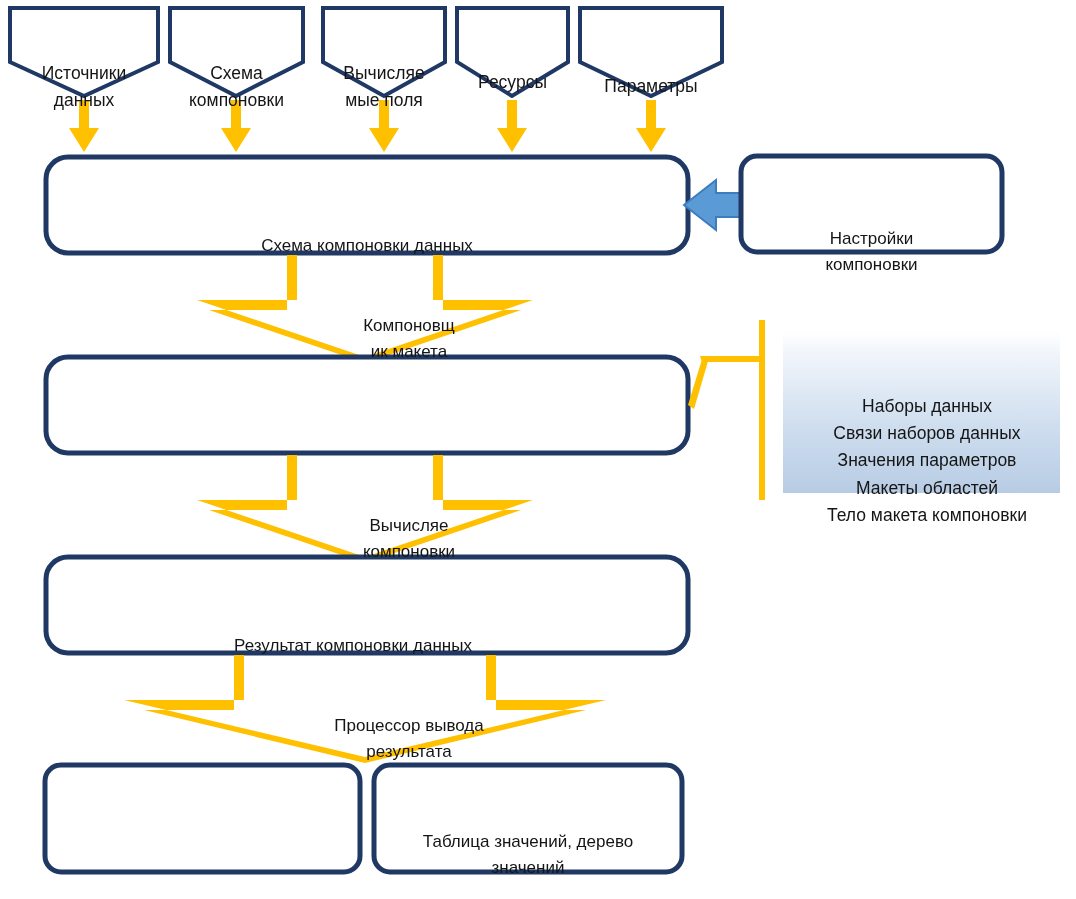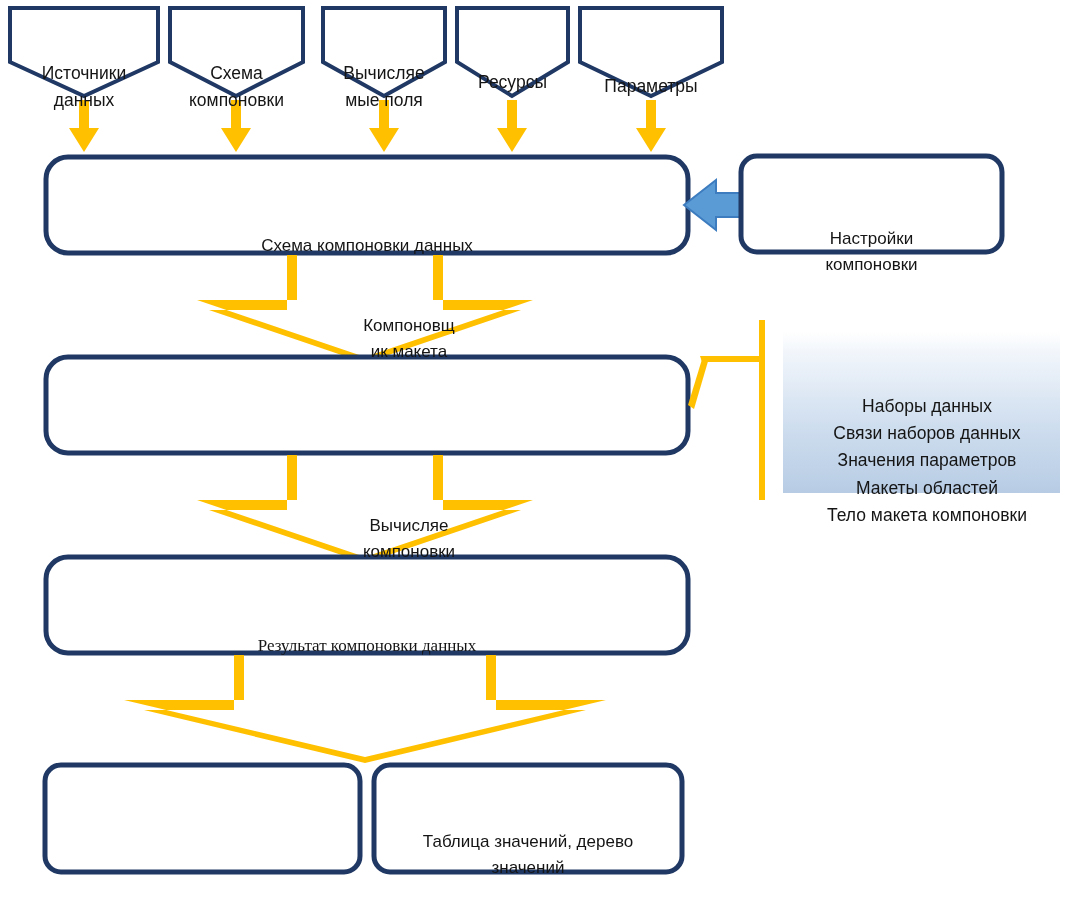--- a/index.html
+++ b/index.html
@@ -176,22 +176,24 @@
 
     <div class="lbl callout" style="left:783px; top:338px; width:224px; height:150px;padding-left:32px;">Наборы данных
 Связи наборов данных
 Значения параметров
 Макеты областей
 Тело макета компоновки</div>
 
     <div class="lbl chev" style="left:288px; top:462px; width:154px; height:58px;">Вычисляе
 компоновки</div>
 
-    <div class="lbl mainbox" style="left:46px; top:572px; width:642px; height:52px;font-family:Liberation Serif, serif;">Результат компоновки данных</div>
-
+    <div class="lbl mainbox" style="left:32px; top:572px; width:642px; height:52px;">Результат компоновки данных</div>
+
+    <div class="lbl chev" style="left:235px; top:662px; width:260px; height:58px;">Процессор вывода
+результата</div>
 
     <div class="lbl outbox" style="left:374px; top:778px; width:308px; height:58px;">Таблица значений, дерево
 значений</div>
   </div>
 
   <div class="layer" style="z-index:3; pointer-events:none;">
     <div class="hit" style="left:10px;  top:8px;  width:148px; height:88px; pointer-events:auto;"></div>
     <div class="hit" style="left:170px; top:8px;  width:133px; height:88px; pointer-events:auto;"></div>
     <div class="hit" style="left:323px; top:8px;  width:122px; height:88px; pointer-events:auto;"></div>
     <div class="hit" style="left:457px; top:8px;  width:111px; height:88px; pointer-events:auto;"></div>

